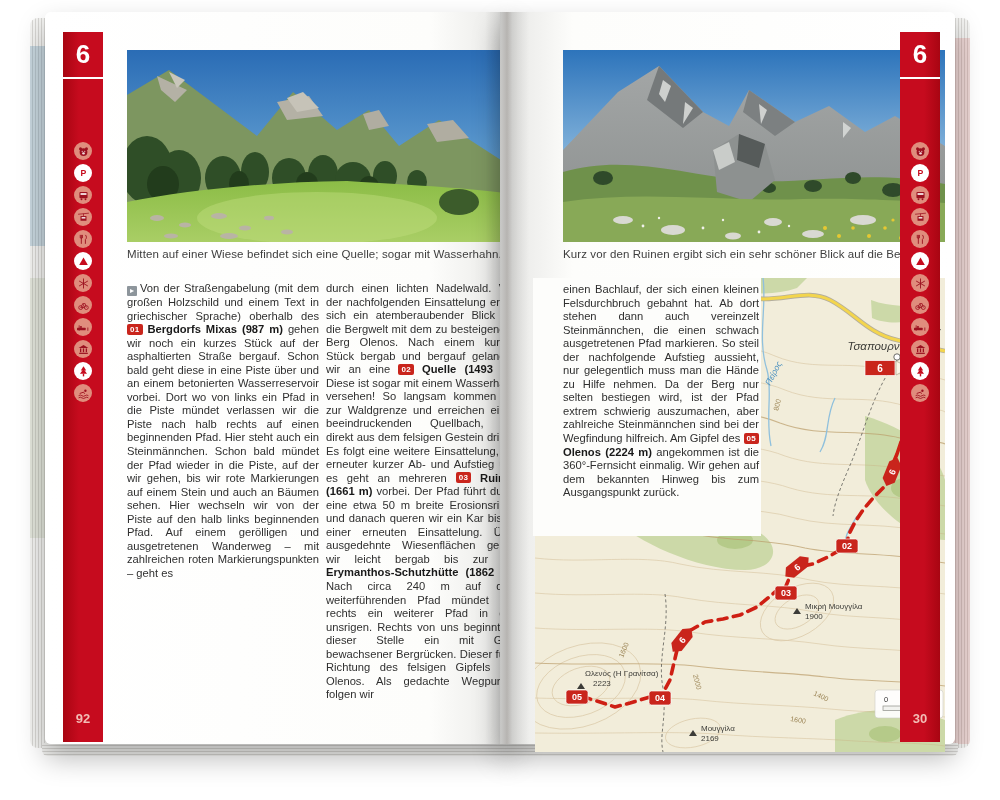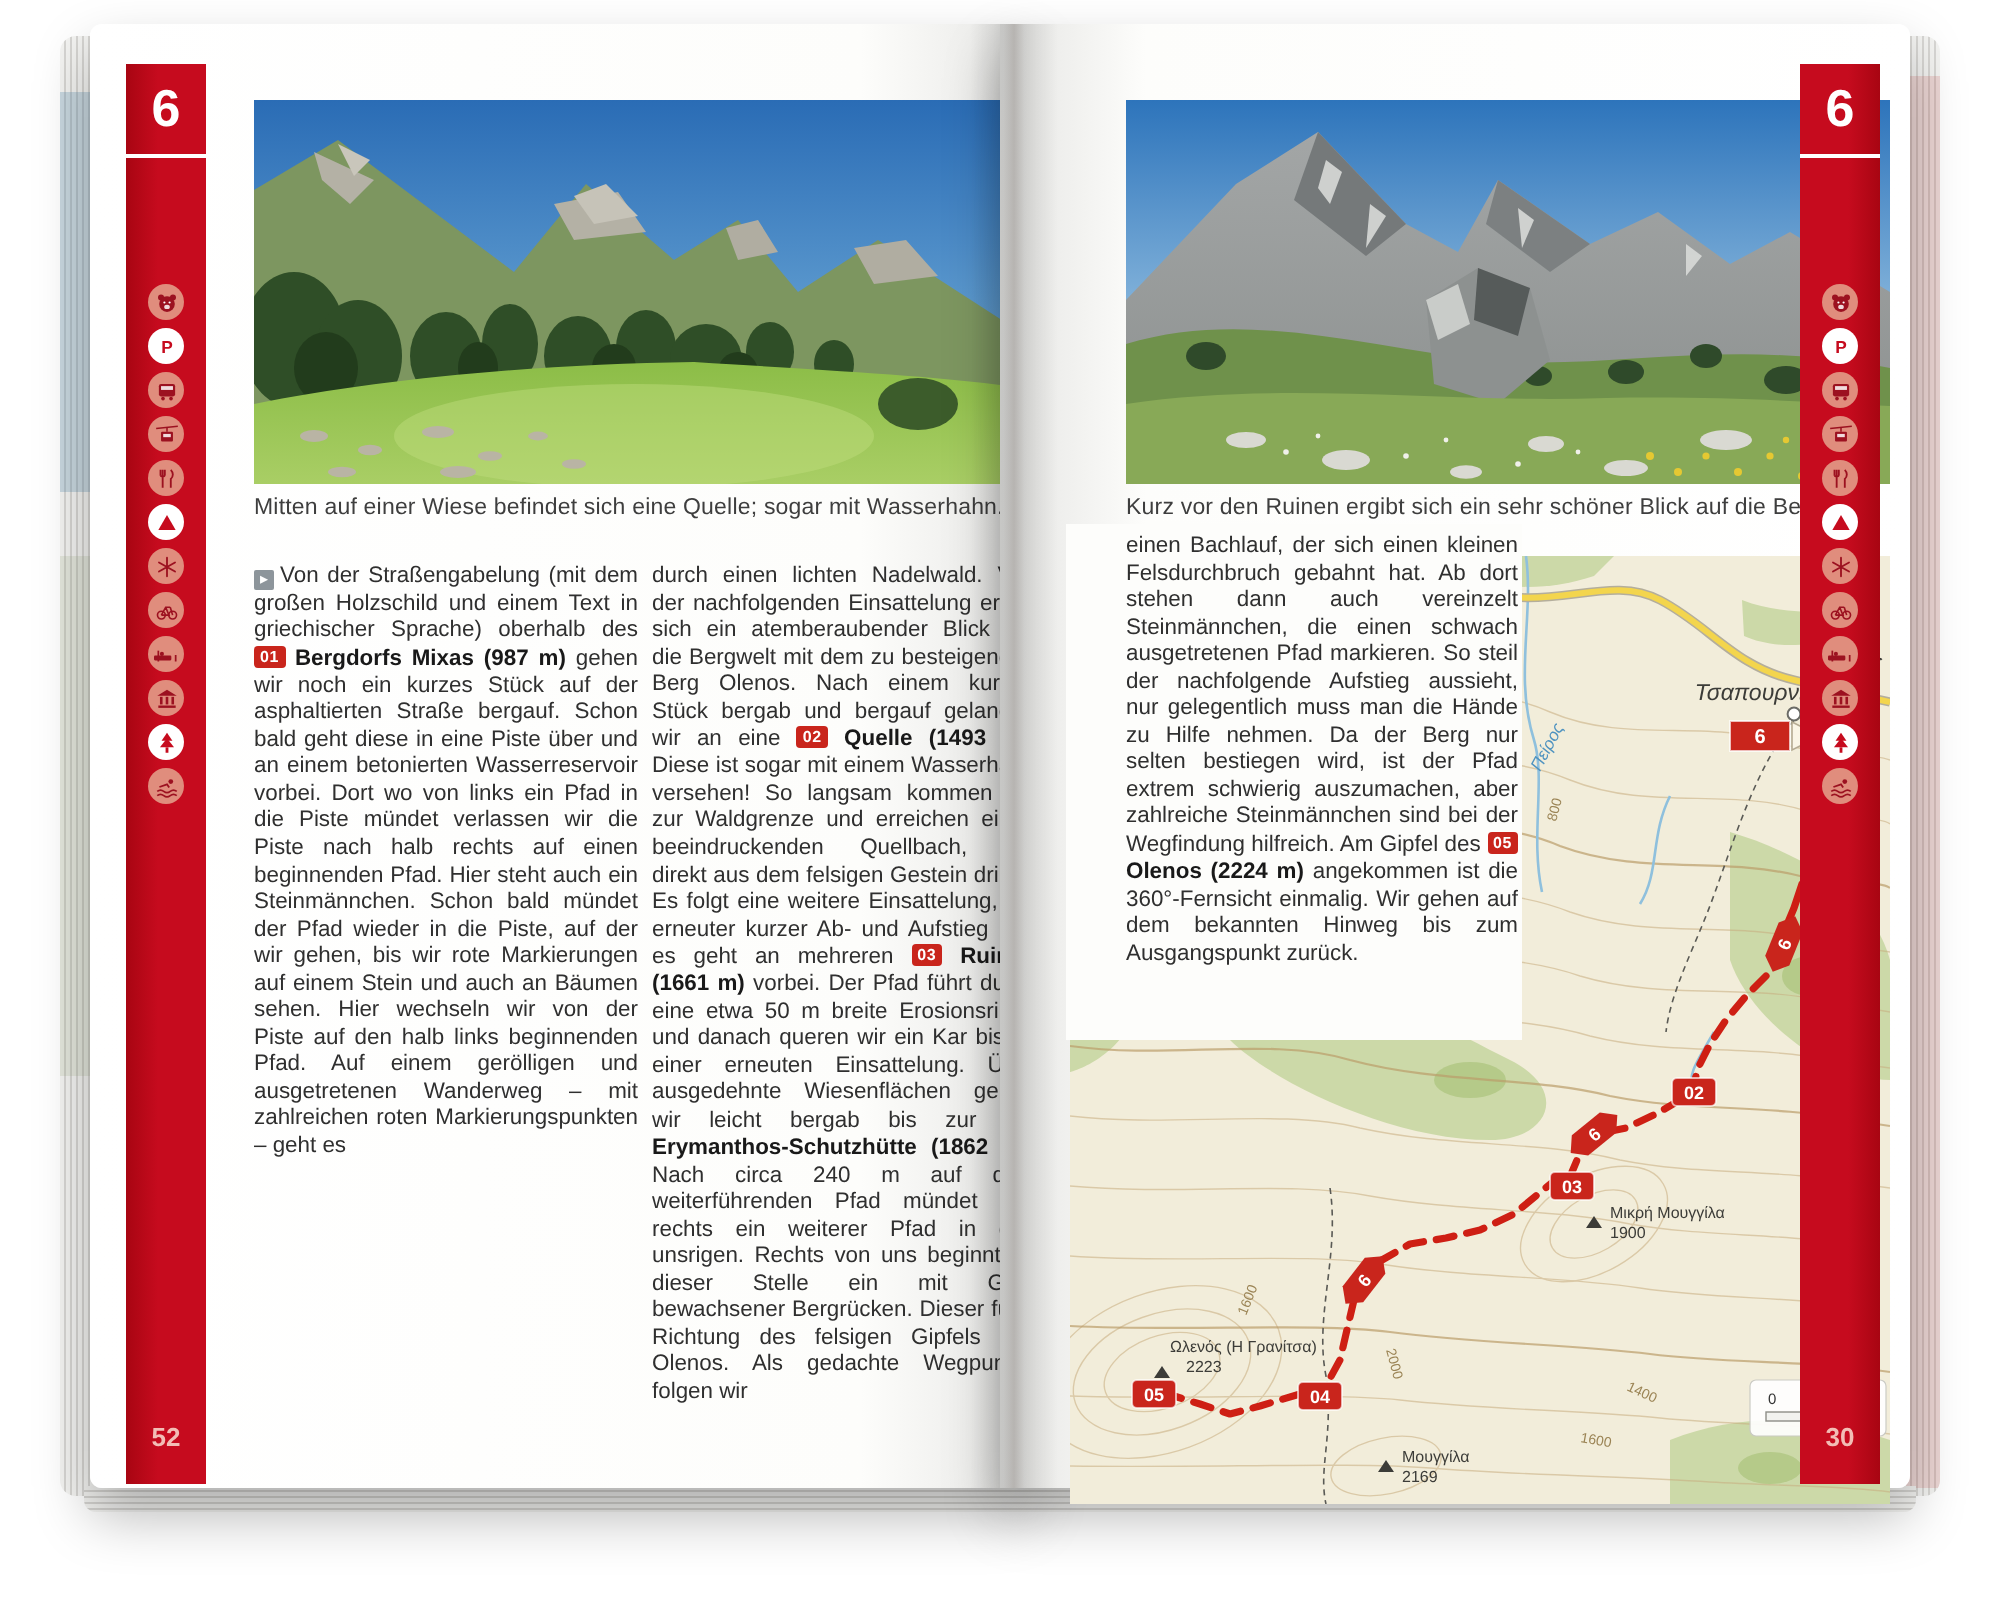--- a/index.html
+++ b/index.html
@@ -48,21 +48,21 @@
   .col{position:absolute;font-size:11.2px;line-height:13.55px;color:#2f2f2f;text-align:justify;}
   .col p{margin:0 0 13px 0;}
   .col b{color:#191919;}
   .wp-badge{display:inline-block;background:#c9251c;color:#fff;font-weight:bold;font-size:8px;
     line-height:9px;padding:1px 3px;border-radius:2px;vertical-align:1.5px;letter-spacing:.3px;}
   .route-marker{display:inline-flex;width:10px;height:10px;background:#8d959b;color:#fff;
     font-size:8px;line-height:10px;align-items:center;justify-content:center;border-radius:1px;
     vertical-align:-1px;margin-right:3px;}
   
   .map-wrap{position:absolute;left:35px;top:266px;width:410px;height:474px;}
-  .col3-mask{position:absolute;left:33px;top:250px;width:228px;height:258px;background:#fdfdfb;}
+  .col3-mask{position:absolute;left:33px;top:266px;width:228px;height:258px;background:#fdfdfb;}
   .col3-mask .col{position:absolute;left:30px;top:5px;width:196px;}
 </style>
 </head>
 <body>
 
 <div class="scene">
   <div class="book">
 
     <div class="stack-left">
       <div class="tint-photo"></div>
@@ -164,21 +164,21 @@
             </span>
             <span class="info-icon inactive">
               <svg viewBox="0 0 24 24">
                 <circle cx="15.5" cy="7" r="2.2" fill="currentColor"></circle>
                 <path d="M5,12 L12,9.5 L14,12.5" stroke="currentColor" stroke-width="1.7" fill="none"></path>
                 <path d="M3,16 q3,-2.4 6,0 q3,2.4 6,0 q3,-2.4 6,0" stroke="currentColor" stroke-width="1.6" fill="none"></path>
                 <path d="M3,20 q3,-2.4 6,0 q3,2.4 6,0 q3,-2.4 6,0" stroke="currentColor" stroke-width="1.6" fill="none"></path>
               </svg>
             </span>
           </div>
-        <div class="page-num">52</div>
+        <div class="page-num">92</div>
       </div>
 
       <div class="photo" style="left:82px;top:38px;width:377px;height:192px;">
         <svg width="377" height="192" viewBox="0 0 377 192">
           <defs>
             <linearGradient id="skyL" x1="0" y1="0" x2="0" y2="1">
               <stop offset="0" stop-color="#2a6cb5"></stop>
                 <stop offset="1" stop-color="#63a0d2"></stop>
             </linearGradient>
             <linearGradient id="meadowL" x1="0" y1="0" x2="0" y2="1">

